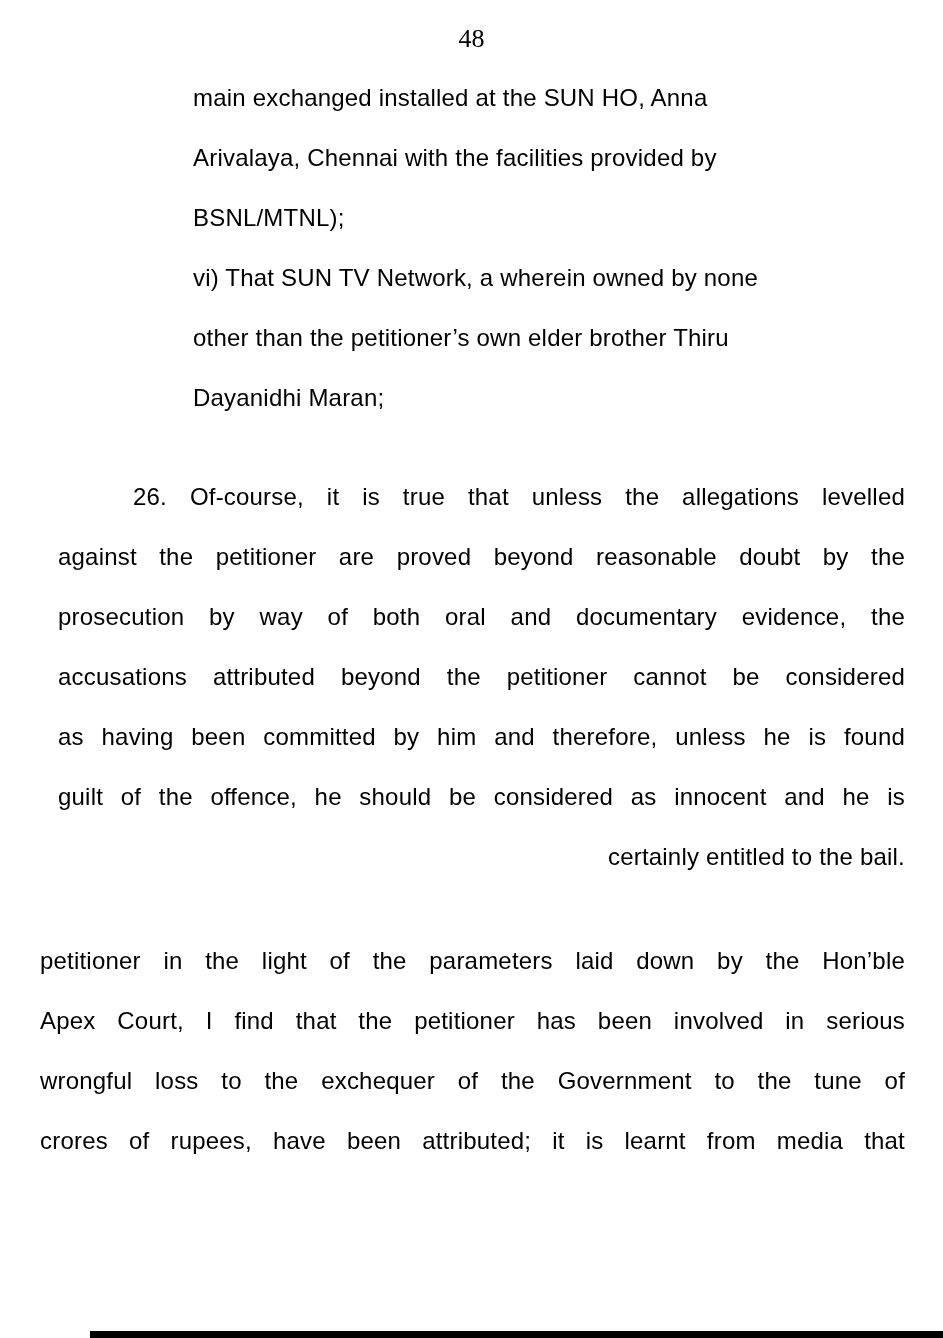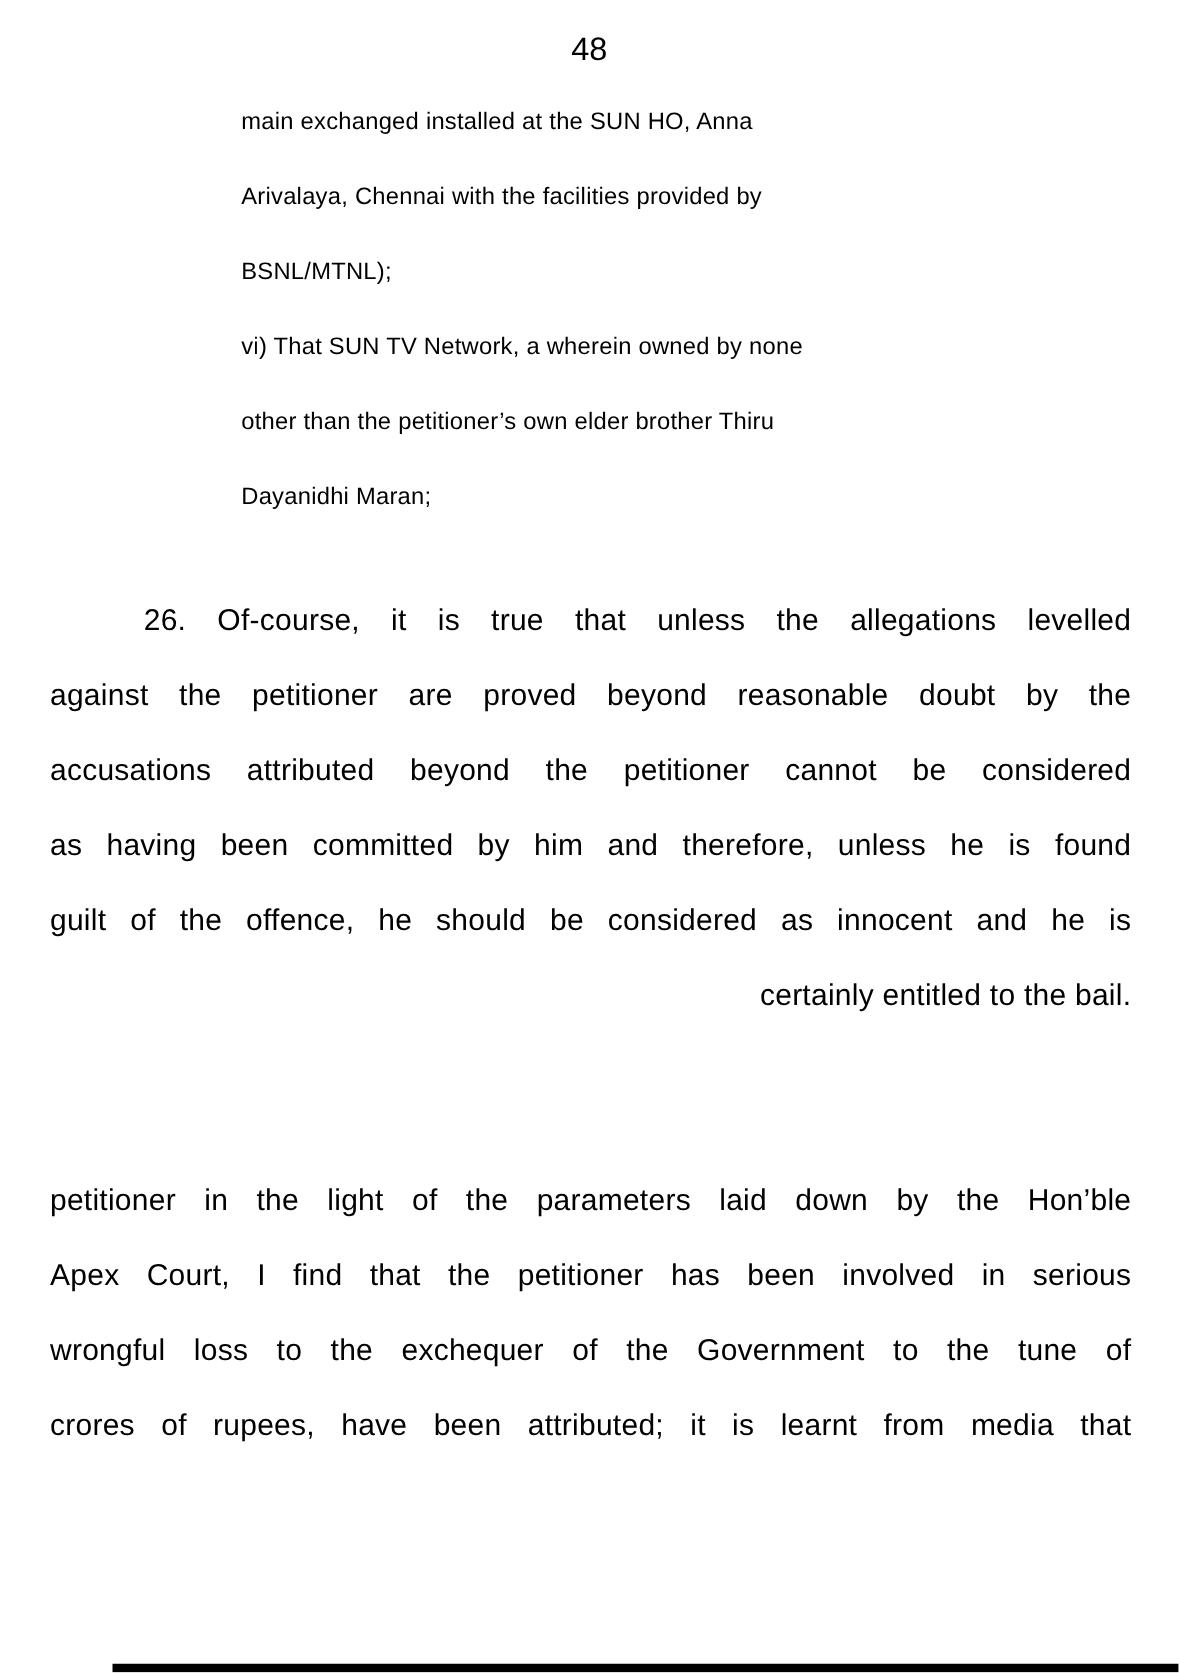--- a/index.html
+++ b/index.html
@@ -15,44 +15,44 @@
     color: #000000;
     font-family: "Liberation Sans", sans-serif;
     overflow: hidden;
   }
   .pageno {
     position: absolute;
     top: 24px;
     left: 0;
     width: 100%;
     text-align: center;
-    font-family: Liberation Sans, sans-serif;
+    font-family: Liberation Serif, serif;
     font-size: 26px;
     color: #000000;
   }
   .excerpt {
     position: absolute;
     top: 68px;
     left: 193px;
     right: 60px;
-    font-size: 19px;
+    font-size: 24px;
   }
   .excerpt .line {
     height: 60px;
     line-height: 60px;
     white-space: pre;
     letter-spacing: 0.2px;
   }
   .para {
     position: absolute;
     left: 40px;
     right: 38px;
     font-size: 24px;
   }
-  .para-26 { top: 467px; }
+  .para-26 { top: 467px; margin-left: 18px; }
   .para-27 { top: 931px; }
   .jline {
     height: 60px;
     line-height: 60px;
     text-align: justify;
     text-align-last: justify;
     letter-spacing: 0.2px;
   }
   .jline.first-line {
     padding-left: 75px;
@@ -84,20 +84,21 @@
     <div class="line">Arivalaya, Chennai with the facilities provided by</div>
     <div class="line">BSNL/MTNL);</div>
     <div class="line">vi) That SUN TV Network, a wherein owned by none</div>
     <div class="line">other than the petitioner’s own elder brother Thiru</div>
     <div class="line">Dayanidhi Maran;</div>
   </div>
 
   <div class="para para-26">
     <div class="jline first-line">26. Of-course, it is true that unless the allegations levelled</div>
     <div class="jline">against the petitioner are proved beyond reasonable doubt by the</div>
+    <div class="jline">prosecution by way of both oral and documentary evidence, the</div>
     <div class="jline">accusations attributed beyond the petitioner cannot be considered</div>
     <div class="jline">as having been committed by him and therefore, unless he is found</div>
     <div class="jline">guilt of the offence, he should be considered as innocent and he is</div>
     <div class="lline">certainly entitled to the bail.</div>
   </div>
 
   <div class="para para-27">
     <div class="jline">petitioner in the light of the parameters laid down by the Hon’ble</div>
     <div class="jline">Apex Court, I find that the petitioner has been involved in serious</div>
     <div class="jline">wrongful loss to the exchequer of the Government to the tune of</div>

